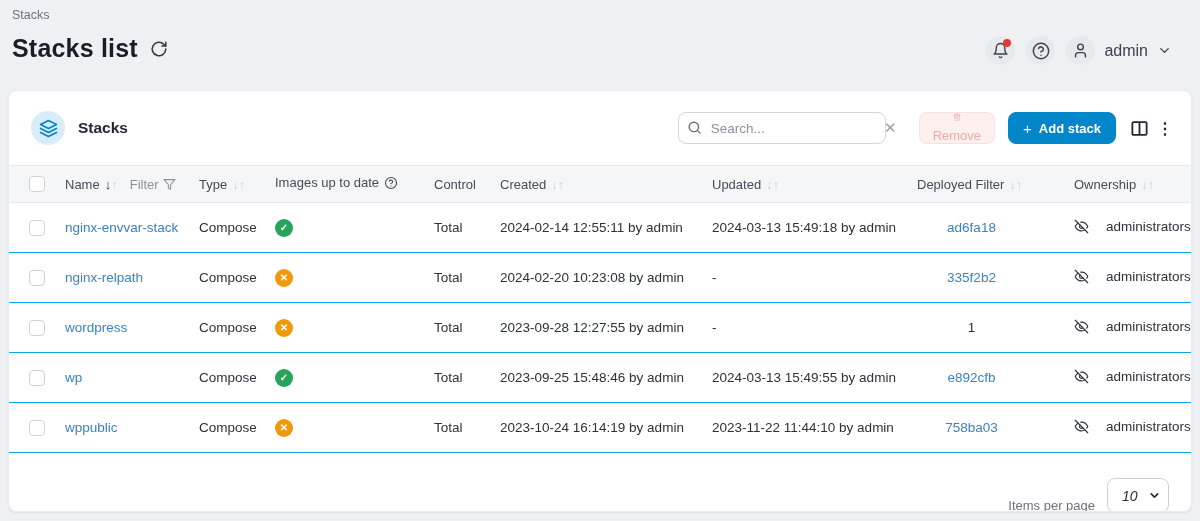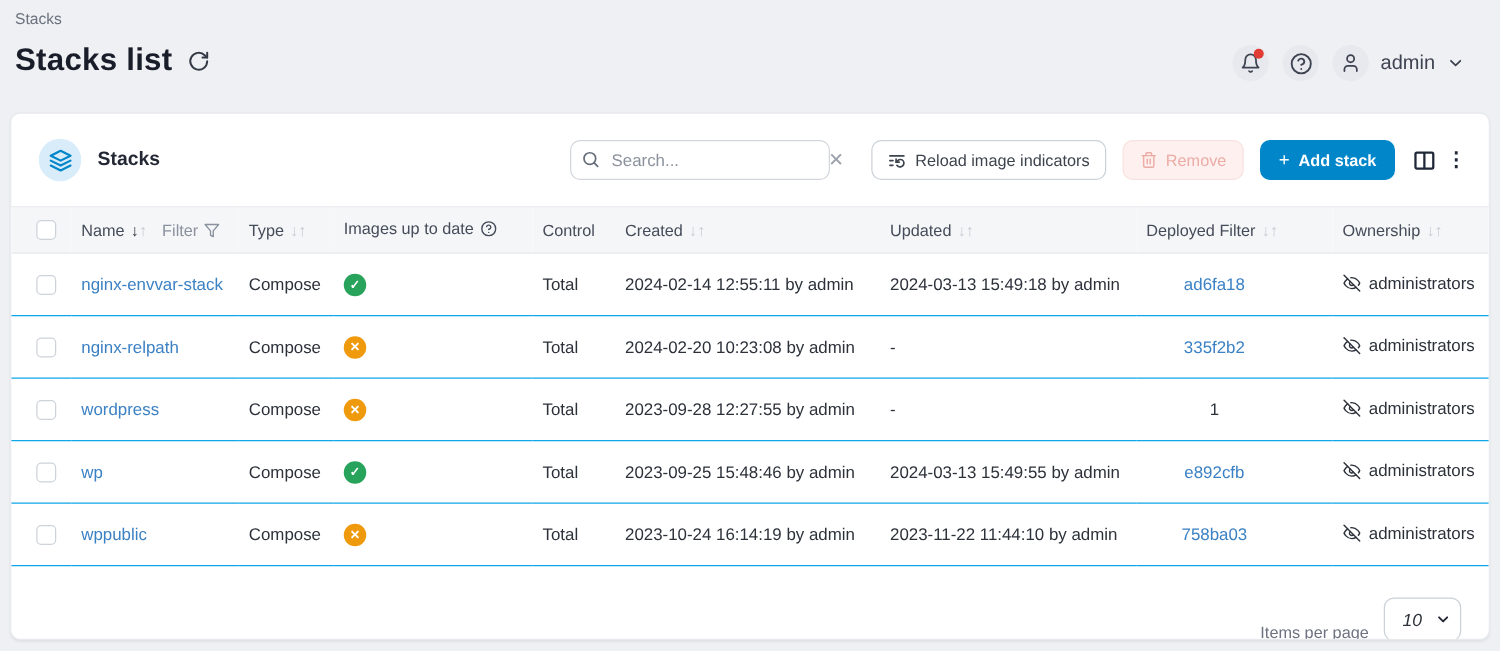--- a/index.html
+++ b/index.html
@@ -37,21 +37,21 @@
   .search-wrap input {
     width:208px; height:32px; border:1px solid #d3d7dd; border-radius:8px;
     padding:0 30px 0 32px; font-size:13.5px; font-family:inherit; color:#2c313a; background:#fff; outline:none;
   }
   .search-wrap input::placeholder { color:#8b919c; }
   .search-icon { position:absolute; left:9px; top:8px; color:#656c78; }
   .clear-icon { position:absolute; right:9px; top:7px; background:none; border:none; font-size:15px; color:#9aa0a9; cursor:pointer; }
 
   .btn { height:32px; border-radius:8px; font-size:13px; font-family:inherit; display:inline-flex; align-items:center; gap:7px; cursor:pointer; }
   .btn-light { margin-left:13px; padding:0 12px; background:#fff; border:1px solid #ccd1d8; color:#3d434d; }
-  .btn-remove { margin-left:13px; padding:0 13px; background:#fdf0ef; border:1px solid #f8e2df; color:#ecaca5; }
+  .btn-remove { margin-left:13px; padding:0 13px; background:#fdf0ef; border:1px solid #f8e2df; color:#ecaca5;flex-direction:column; }
   .btn-add { margin-left:13px; padding:0 14px; background:#0086c9; border:1px solid #0086c9; color:#fff; font-weight:600; }
   .plus-glyph { font-size:15px; font-weight:400; }
   .icon-btn { background:none; border:none; cursor:pointer; color:#202837; display:flex; align-items:center; }
   .columns-btn { margin-left:14px; }
   .kebab-btn { margin-left:8px; font-size:16px; font-weight:bold; color:#202837; letter-spacing:0; }
 
   
   table { width:100%; border-collapse:collapse; table-layout:fixed; }
   thead th {
     background:#f5f6f8; height:37px; font-size:13px; font-weight:500; color:#454c59;
@@ -67,21 +67,21 @@
   input[type="checkbox"] { appearance:none; width:16px; height:16px; border:1px solid #ced3da; border-radius:4px; background:#fff; cursor:pointer; vertical-align:middle; }
   a.cell-link { color:#3b81c4; text-decoration:none; cursor:pointer; }
   .status-dot { display:inline-flex; width:18px; height:18px; border-radius:50%; align-items:center; justify-content:center; color:#fff; font-size:10px; font-weight:bold; }
   .status-dot.up-to-date { background:#28a35c; }
   .status-dot.up-to-date::after { content:"✓"; }
   .status-dot.outdated { background:#ef9a0d; }
   .status-dot.outdated::after { content:"✕"; }
   td.version-cell { text-align:center; padding-right:40px; }
   .version.link { color:#3b81c4; cursor:pointer;text-align:right; }
   .version.plain { color:#2c313a; }
-  .owner-wrap { display:inline-flex; align-items:flex-start; gap:6px; }
+  .owner-wrap { display:inline-flex; align-items:flex-start; gap:17px; }
   .owner-wrap svg { color:#2c313a; flex:0 0 auto; }
 
   
   .card-footer { height:60px; display:flex; align-items:flex-end; justify-content:flex-end; padding-right:22px; gap:12px; }
   .ipp-label { font-size:13px; color:#6c727f; }
   .select-wrap { position:relative; }
   .select-wrap select {
     width:62px; height:35px; border:1px solid #ccd1d8; border-radius:8px; background:#fff;
     font-size:14px; font-family:inherit; color:#2c313a; padding:0 22px 0 14px; appearance:none; cursor:pointer; outline:none;font-style:italic;
   }
@@ -147,30 +147,20 @@
         <span class="search-icon">
           <svg width="15" height="15" viewBox="0 0 24 24" fill="none" stroke="currentColor" stroke-width="2.2" stroke-linecap="round" stroke-linejoin="round">
               <circle cx="11" cy="11" r="7.5"></circle>
               <path d="m21 21-4.8-4.8"></path>
             </svg>
         </span>
         <input type="text" placeholder="Search..." style="">
         <button class="clear-icon">✕</button>
       </div>
 
-      <button class="btn btn-light">
-        <svg width="15" height="15" viewBox="0 0 24 24" fill="none" stroke="currentColor" stroke-width="2.1" stroke-linecap="round" stroke-linejoin="round">
-            <path d="M21 6H3"></path>
-            <path d="M7 12H3"></path>
-            <path d="M7 18H3"></path>
-            <path d="M12 18a5 5 0 0 0 9-3 4.5 4.5 0 0 0-4.5-4.5c-1.33 0-2.54.54-3.41 1.41L11 14"></path>
-            <path d="M11 10v4h4"></path>
-          </svg>
-        <span>Reload image indicators</span>
-      </button>
 
       <button class="btn btn-remove">
         <svg width="14" height="14" viewBox="0 0 24 24" fill="none" stroke="currentColor" stroke-width="2" stroke-linecap="round" stroke-linejoin="round">
             <path d="M3 6h18"></path>
             <path d="M19 6v14a2 2 0 0 1-2 2H7a2 2 0 0 1-2-2V6"></path>
             <path d="M8 6V4a2 2 0 0 1 2-2h4a2 2 0 0 1 2 2v2"></path>
             <path d="M10 11v6"></path>
             <path d="M14 11v6"></path>
           </svg>
         <span>Remove</span>

